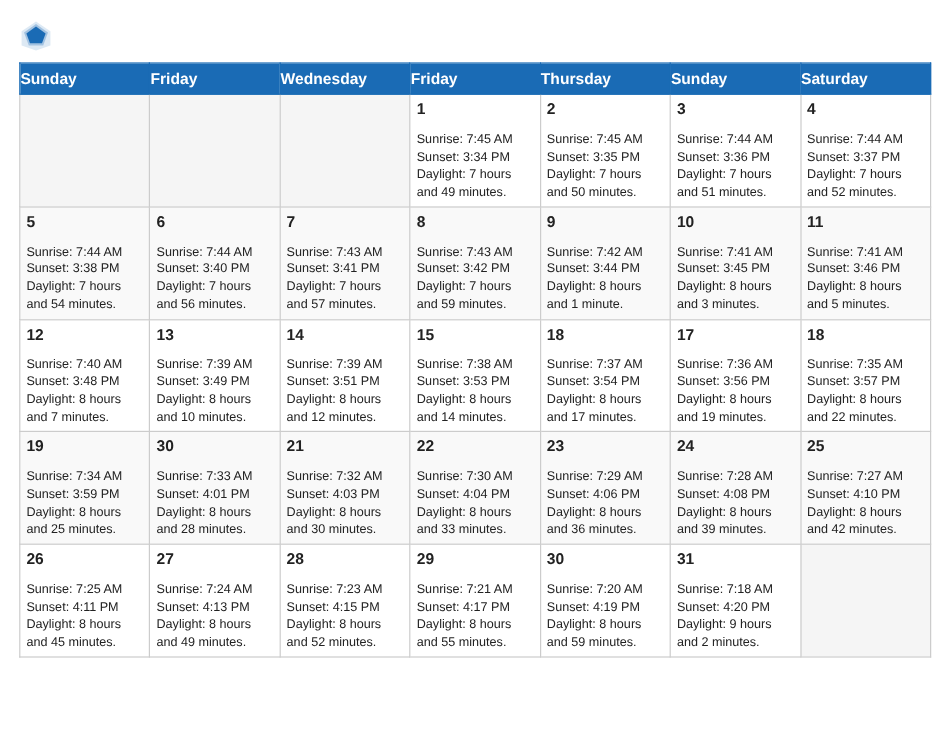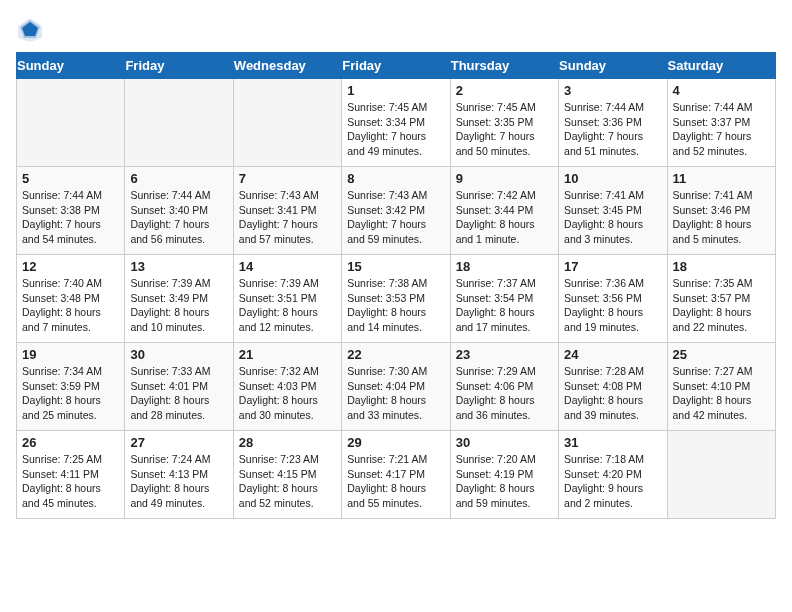--- a/index.html
+++ b/index.html
@@ -83,20 +83,21 @@
     }
     .day-number {
       font-size: 13px;
       font-weight: bold;
       display: block;
       margin-bottom: 2px;
     }
     .day-info {
       line-height: 1.4;
       font-size: 10.5px;
+      margin-top: 11px;
     }
   </style>
 </head>
 <body>
 
 <div class="header">
   <div class="logo">
     <svg class="logo-icon" viewBox="0 0 28 28">
       <rect x="0" y="0" width="28" height="28" fill="none"></rect>
       <polygon points="14,2 26,10 26,22 14,26 2,22 2,10" fill="#1a6bb5" opacity="0.15"></polygon>

